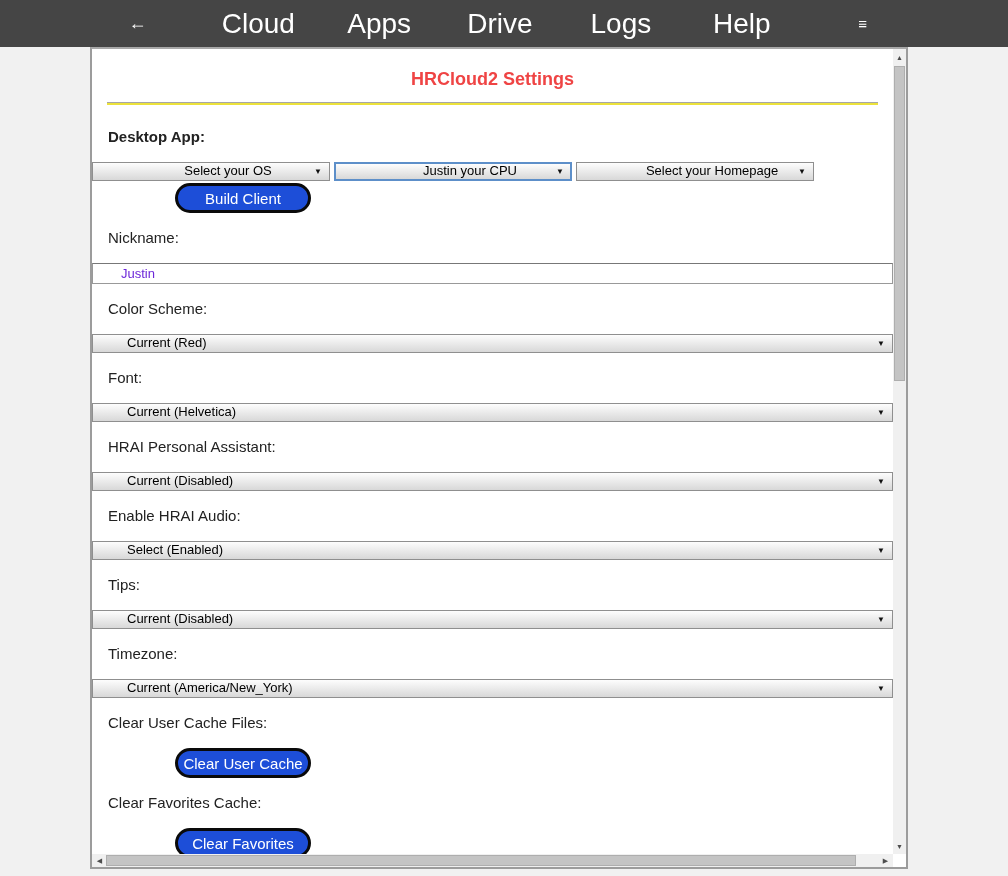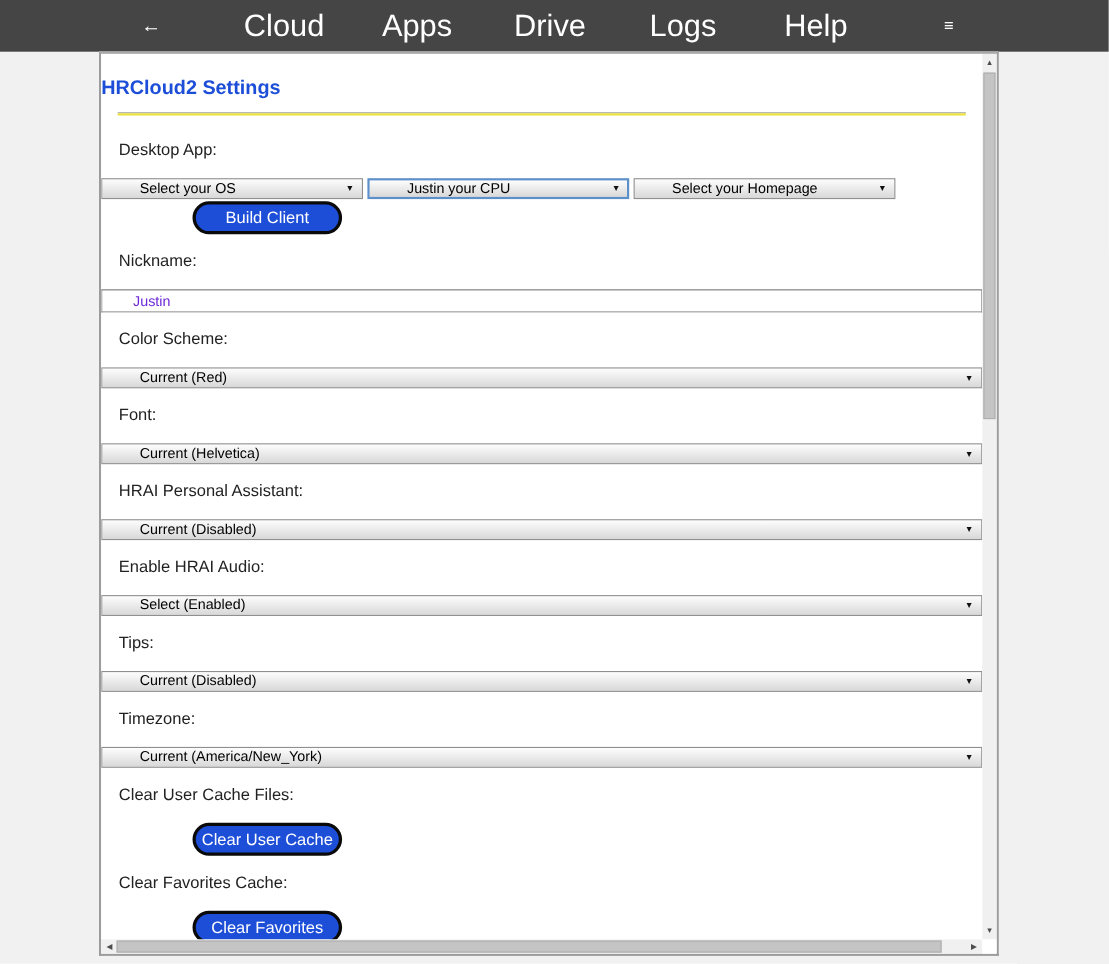--- a/index.html
+++ b/index.html
@@ -35,48 +35,48 @@
     border:2px solid #9c9c9c;
     border-top-color:#a8a8a8;
   }
   .content {
     position:absolute; left:0; top:0;
     width:801px; height:805px;
     overflow:hidden;
     background:#ffffff;
   }
 
-  .title { margin-top:20px; font-size:18px; font-weight:bold; color:#1d4ed8; line-height:21px; }
+  .title { margin-top:20px; text-align:center; font-size:18px; font-weight:bold; color:#ef4444; line-height:21px; }
 
   hr.gold {
     height:0; border:none;
     border-top:1px solid #a6a6a6;
     border-bottom:2px solid #ece23b;
     margin:12px 15px 0 15px;
   }
 
   .flabel {
     margin:17px 0 17px 16px;
     font-size:15px; line-height:16px; color:#222;
   }
-  .flabel.first { margin-top:24px; }
+  .flabel.first { margin-top:24px;font-weight:bold; }
 
   
   .select-row { display:flex; gap:4px; }
   .sel {
     position:relative;
     height:19px; line-height:16px;
     background:linear-gradient(#fdfdfd,#d8d8d8);
     border:1px solid #8f8f8f;
     font-size:13px; color:#000;
     padding-left:34px;
     cursor:pointer;
     white-space:nowrap;
   }
-  .sel.inline { width:238px; }
+  .sel.inline { width:238px;text-align:center; }
   .sel.full  { width:801px; }
   .sel.focused { border:2px solid #5d8fc9; line-height:14px; }
   .sel .arr {
     position:absolute; right:7px; top:3px;
     font-size:8px; color:#111; line-height:12px;
   }
   .sel.focused .arr { right:6px; top:2px; }
 
   
   .red-btn {

